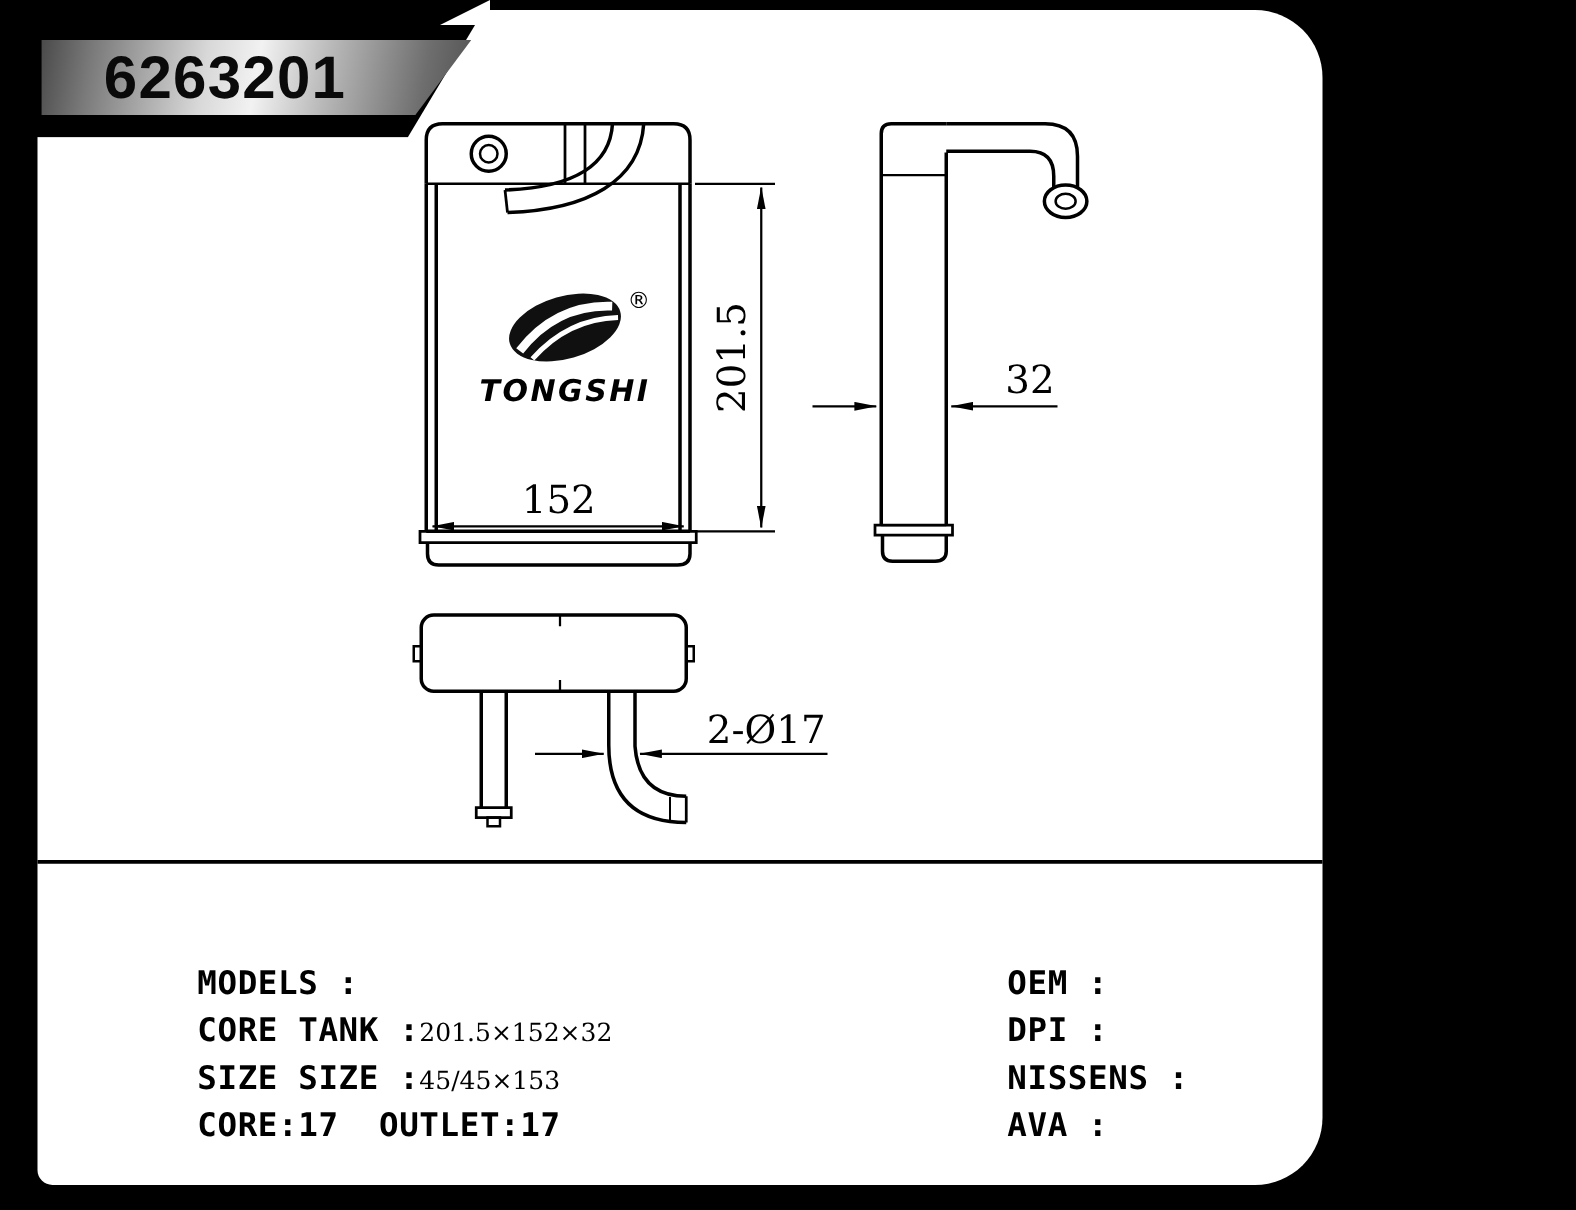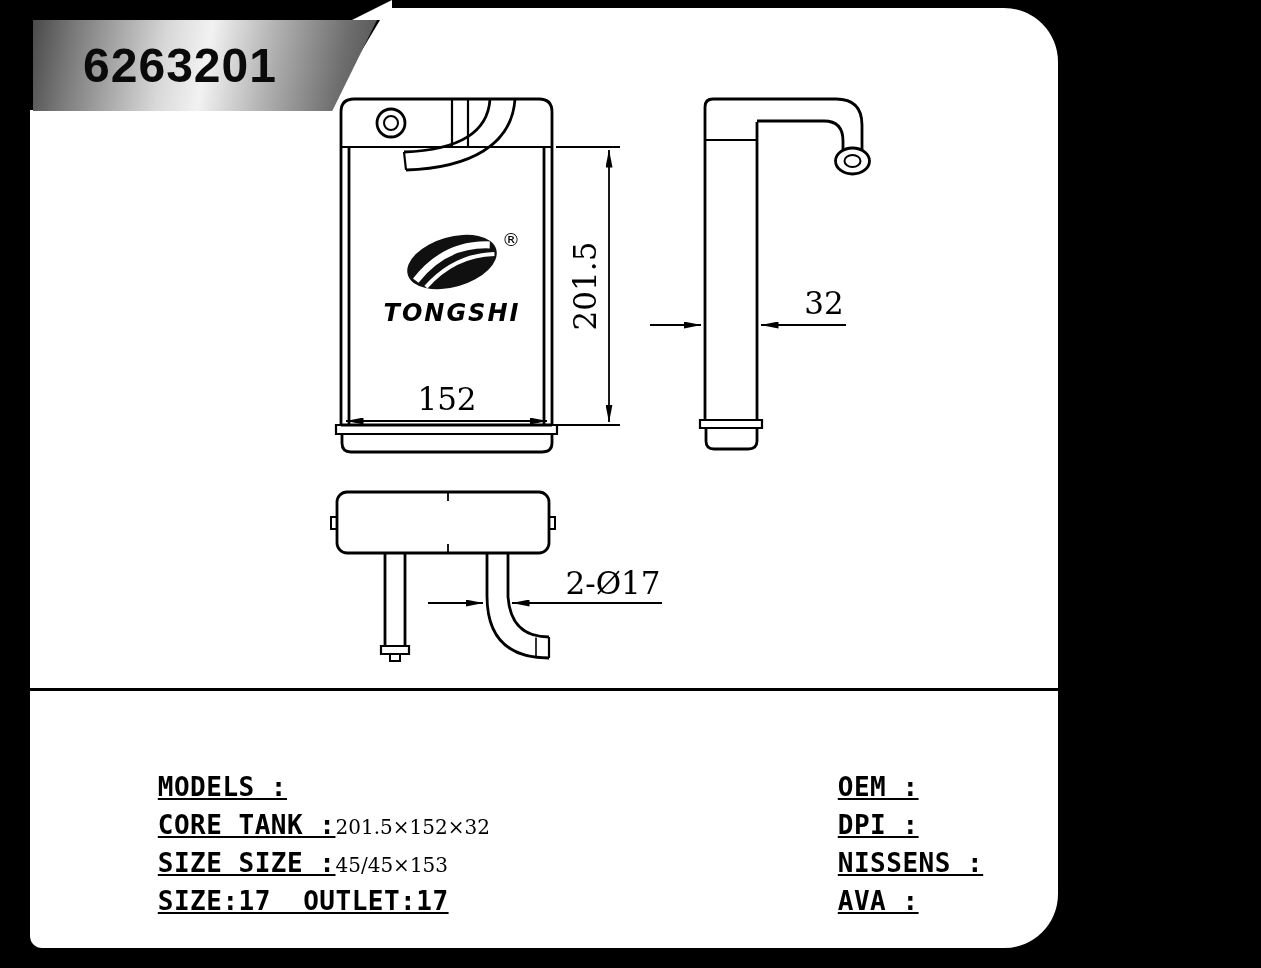--- a/index.html
+++ b/index.html
@@ -16,41 +16,41 @@
     position:absolute; left:0; top:0; width:392px; height:110px;
     background:#000;
     clip-path:polygon(0 0, 100% 0, 83.2% 100%, 0 100%);
   }
   .badge-wedge {
     position:absolute; left:352px; top:0; width:40px; height:20px;
     background:#fff;
     clip-path:polygon(100% 0, 0 100%, 100% 100%);
   }
   .badge-plate {
-    position:absolute; left:33px; top:20px; width:344px; height:91px;
+    position:absolute; left:33px; top:32px; width:344px; height:60px;
     background:linear-gradient(100deg,#4a4a4a 0%,#7a7a7a 12%,#d8d8d8 38%,#f2f2f2 50%,#b8b8b8 66%,#6e6e6e 88%,#525252 100%);
     clip-path:polygon(0 0, 100% 0, 87% 100%, 0 100%);
     display:flex; align-items:center; justify-content:center;
   }
   .badge-plate .part-no {
     font-family:"Liberation Sans", sans-serif;
     font-weight:bold; font-size:48px; color:#0a0a0a;
     padding-right:50px; letter-spacing:1px;
   }
   
   svg.draw { position:absolute; left:0; top:0; }
   
   .separator { position:absolute; left:30px; top:688px; width:1028px; height:3px; background:#000; }
   
   .specs-left  { position:absolute; left:100px; top:730px; }
-  .specs-right { position:absolute; left:780px; top:730px; }
+  .specs-right { position:absolute; left:748px; top:730px; }
   .spec-row { height:38px; line-height:38px; white-space:pre; color:#000; }
   .spec-row .lbl {
     font-family:"DejaVu Sans Mono", monospace; font-weight:bold;
-    font-size:26px; letter-spacing:0.5px;text-decoration:underline;
+    font-size:26px; letter-spacing:0.5px;
   }
   .spec-row .val {
     font-family:"DejaVu Serif", serif; font-weight:400; font-size:20px;
   }
 </style>
 </head>
 <body>
 
 <div class="page">
 
@@ -145,21 +145,21 @@
     <div class="spec-row">
       <span class="lbl">MODELS :</span><span class="val"></span>
     </div>
     <div class="spec-row">
       <span class="lbl">CORE TANK :</span><span class="val">201.5×152×32</span>
     </div>
     <div class="spec-row">
       <span class="lbl">SIZE SIZE :</span><span class="val">45/45×153</span>
     </div>
     <div class="spec-row">
-      <span class="lbl">SIZE:17  OUTLET:17</span><span class="val"></span>
+      <span class="lbl">CORE:17  OUTLET:17</span><span class="val"></span>
     </div>
   </div>
 
   <div class="specs-right">
     <div class="spec-row">
       <span class="lbl">OEM :</span>
     </div>
     <div class="spec-row">
       <span class="lbl">DPI :</span>
     </div>

